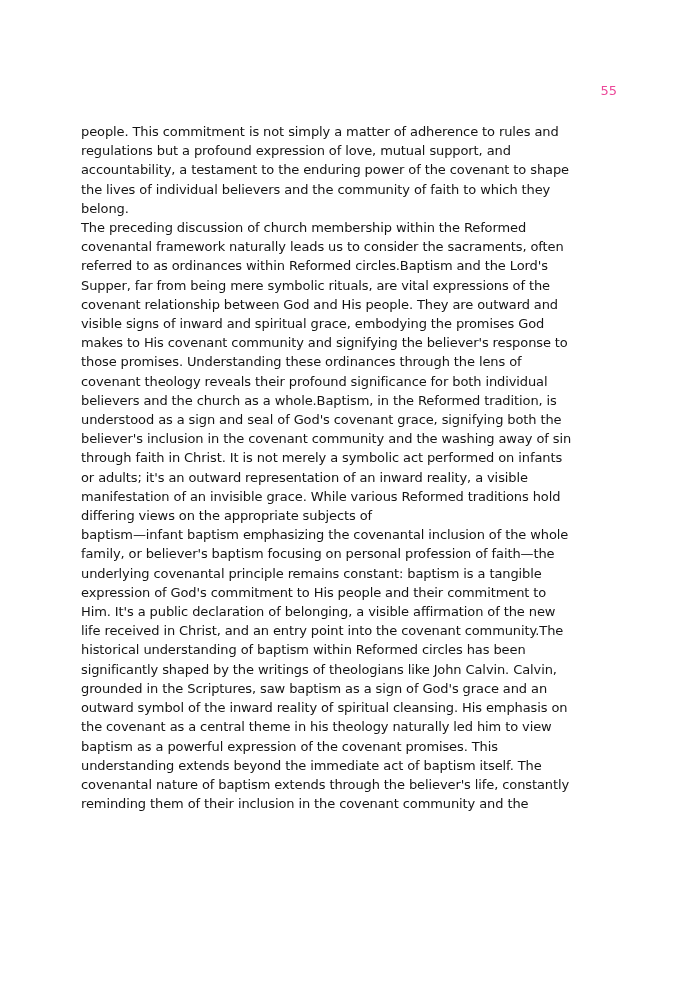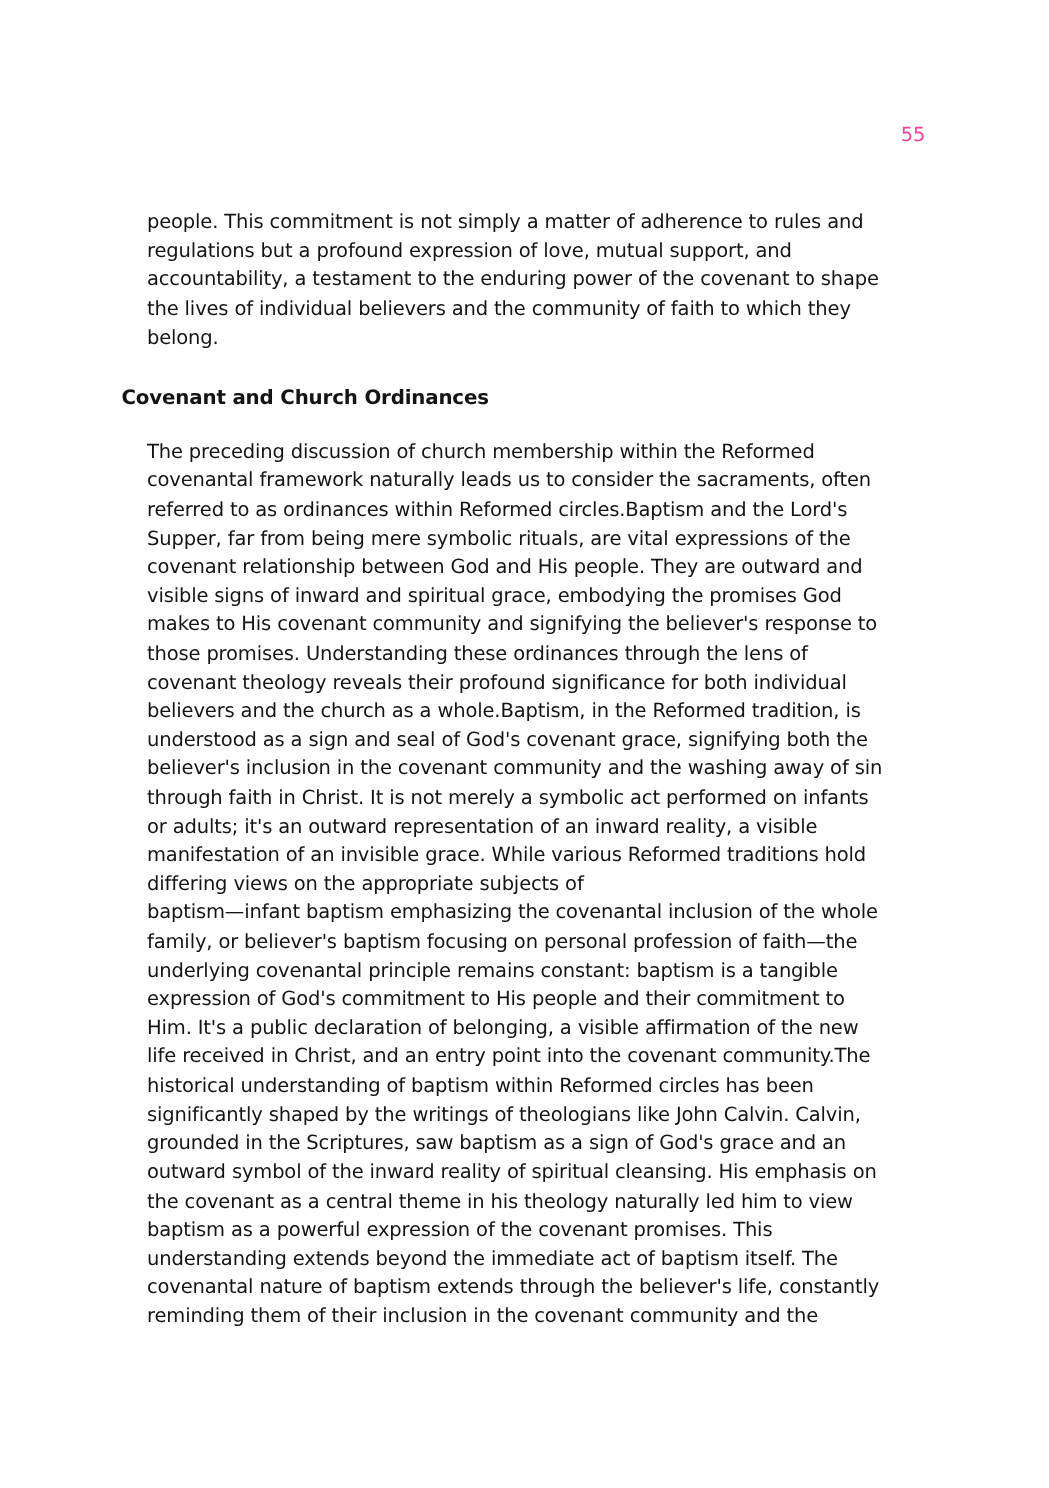--- a/index.html
+++ b/index.html
@@ -24,21 +24,21 @@
     text-align: right;
   }
   .content {
     position: absolute;
     left: 81px;
     top: 122px;
     width: 600px;
     color: #141414;
   }
   .body-text {
-    margin: 17px;
+    margin: 0;
     font-size: 13px;
     line-height: 19.2px;
     letter-spacing: -0.1px;
     white-space: pre;       
     color: #141414;
   }
   .section-heading {
     margin: 21px 0 0 0;
     font-size: 13.2px;
     line-height: 19.2px;
@@ -53,21 +53,20 @@
 <div class="page-number">55</div>
 
 <div class="content">
 
   <p class="body-text">people. This commitment is not simply a matter of adherence to rules and
 regulations but a profound expression of love, mutual support, and
 accountability, a testament to the enduring power of the covenant to shape
 the lives of individual believers and the community of faith to which they
 belong.</p>
 
-  <h2 class="section-heading">Covenant and Church Ordinances</h2>
 
   <p class="body-text">The preceding discussion of church membership within the Reformed
 covenantal framework naturally leads us to consider the sacraments, often
 referred to as ordinances within Reformed circles.Baptism and the Lord's
 Supper, far from being mere symbolic rituals, are vital expressions of the
 covenant relationship between God and His people. They are outward and
 visible signs of inward and spiritual grace, embodying the promises God
 makes to His covenant community and signifying the believer's response to
 those promises. Understanding these ordinances through the lens of
 covenant theology reveals their profound significance for both individual

